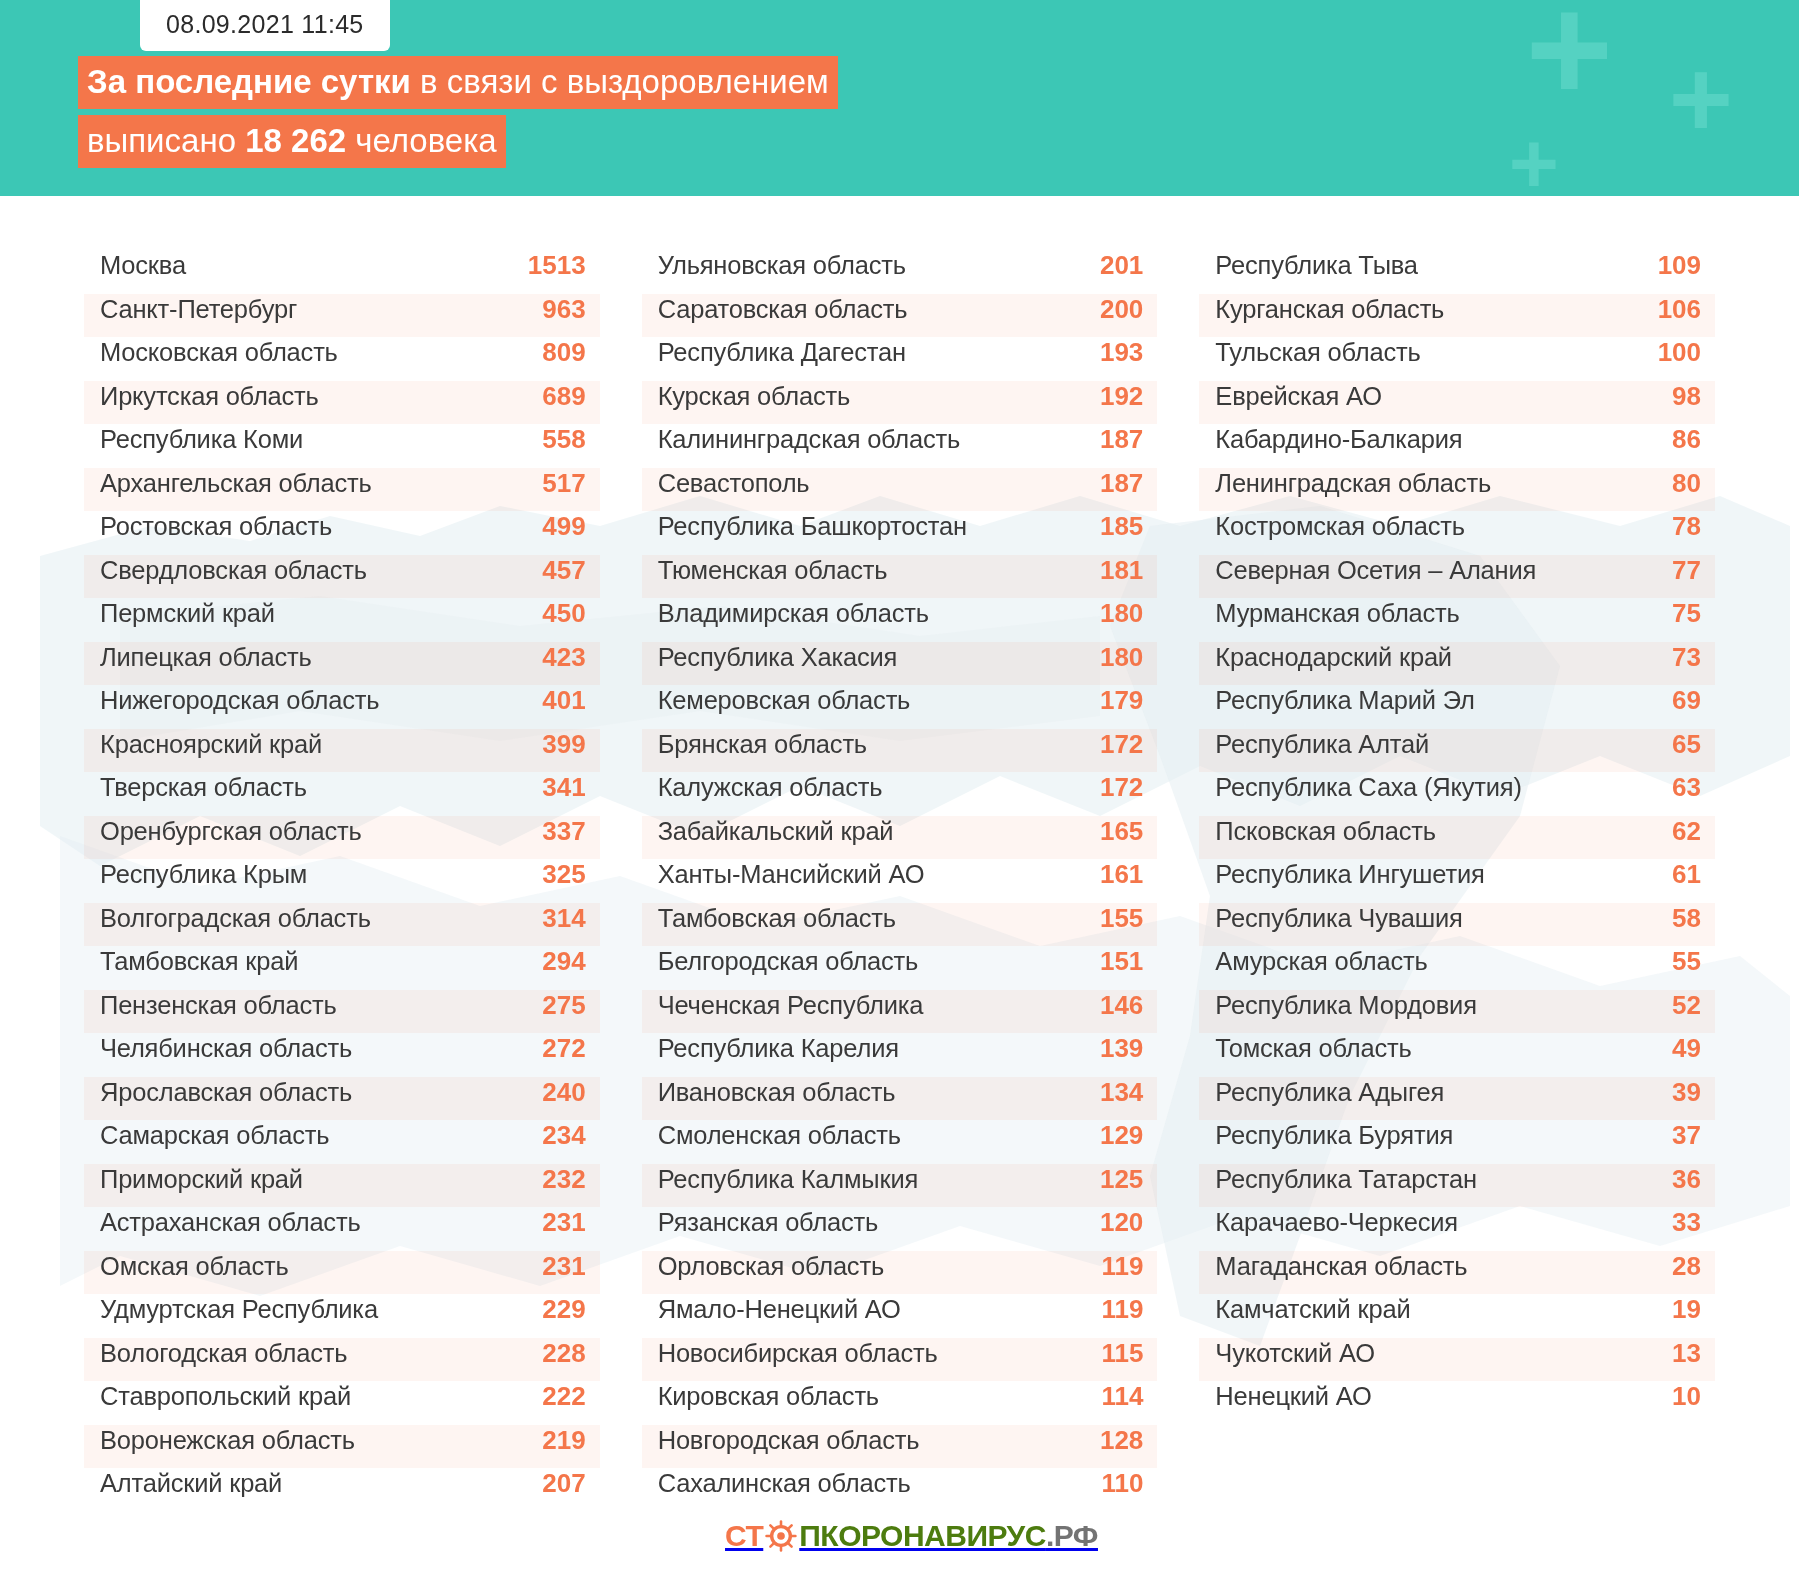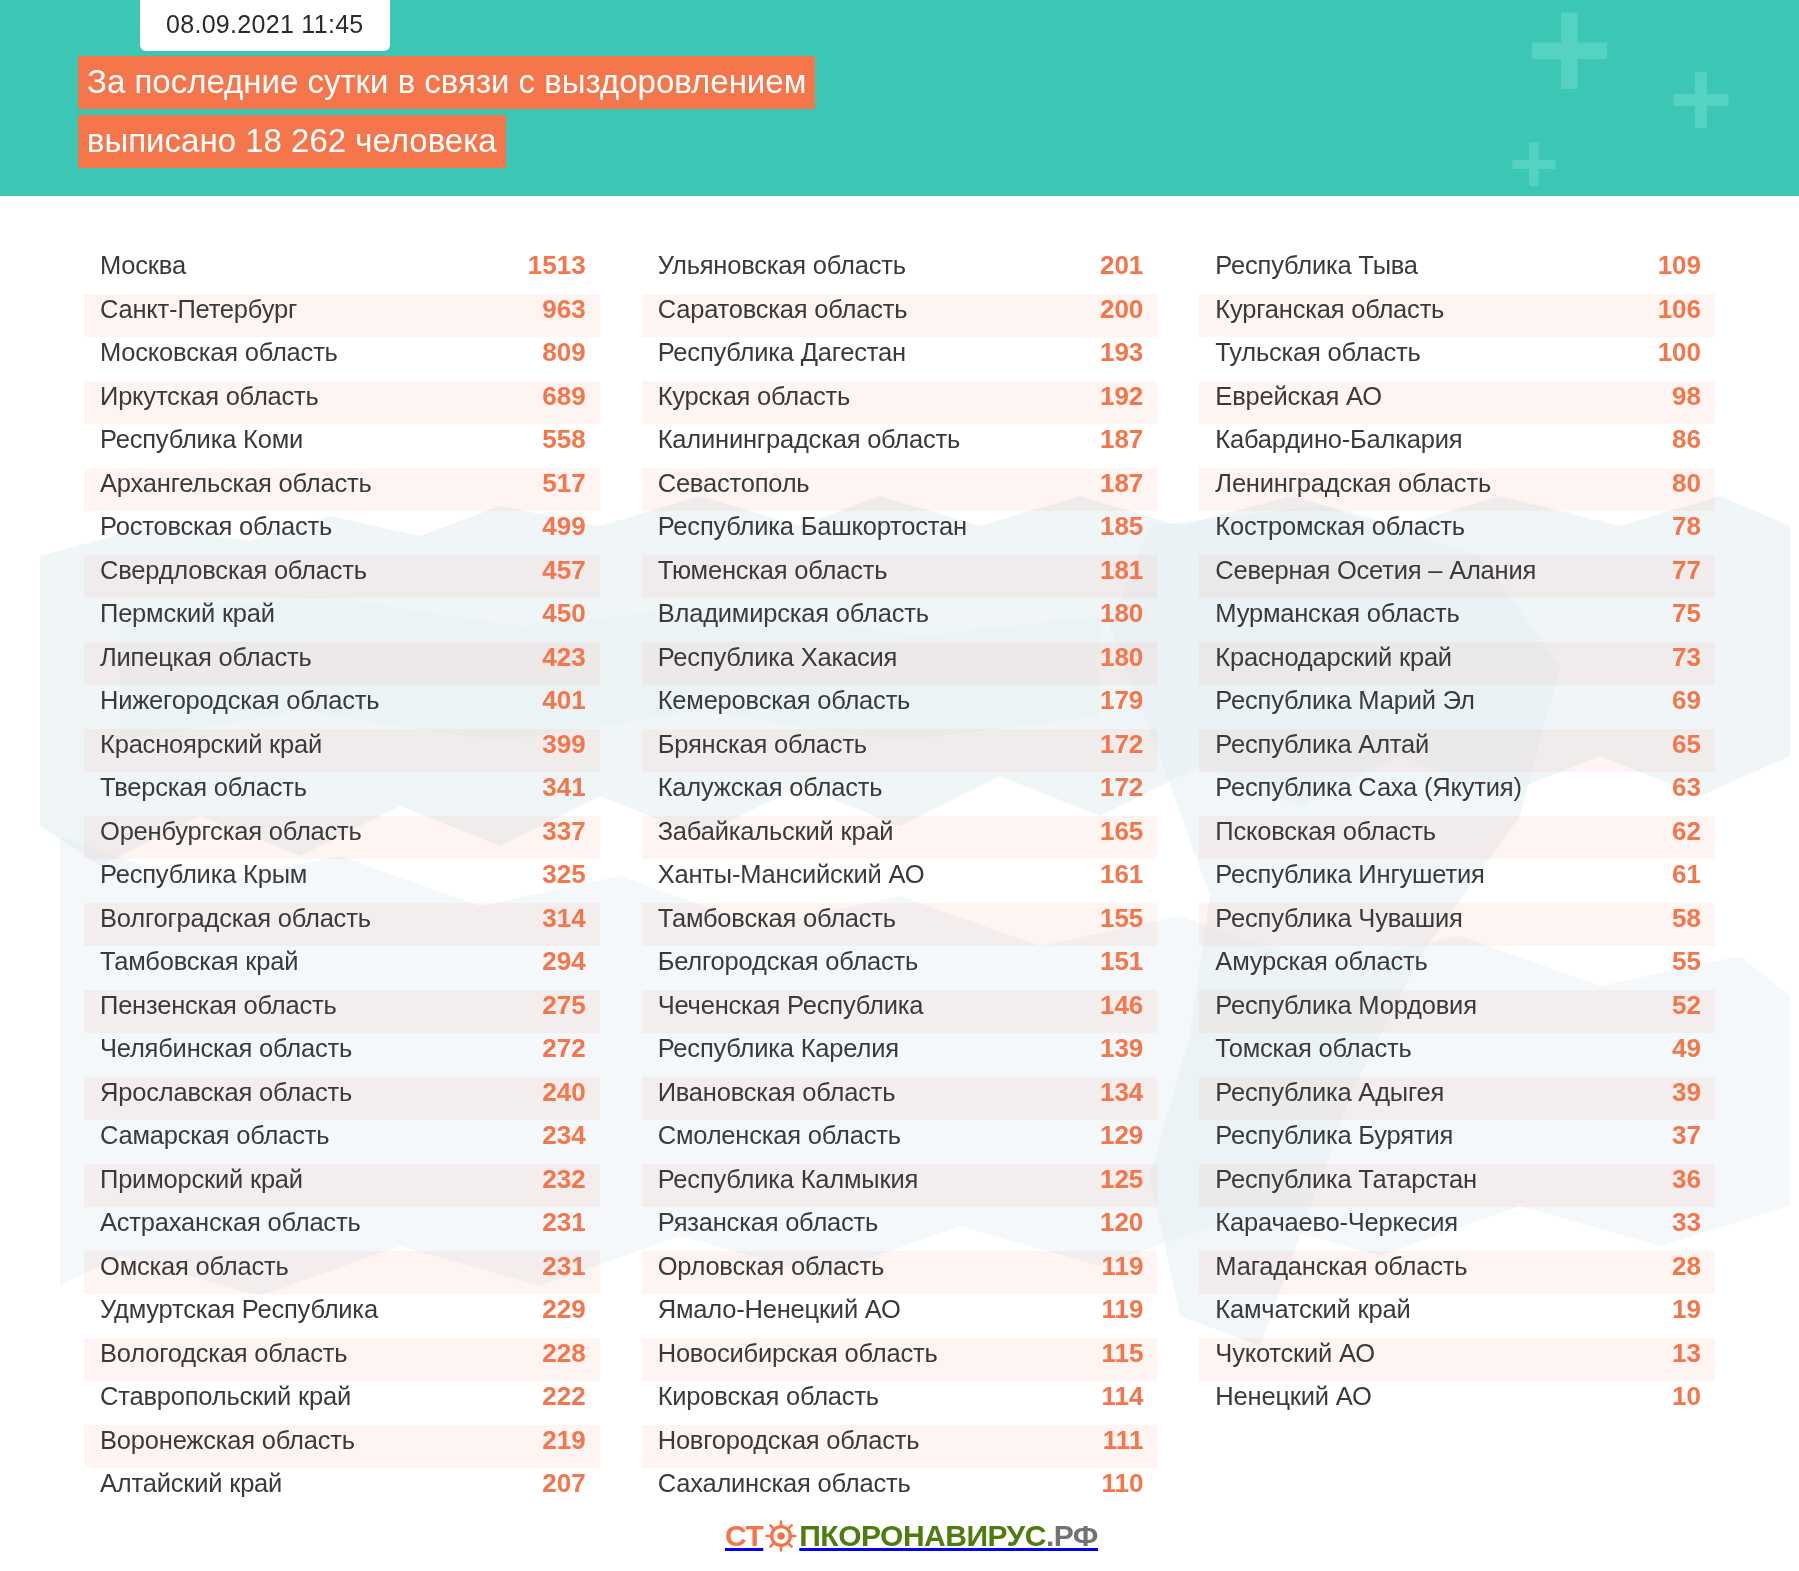--- a/index.html
+++ b/index.html
@@ -59,21 +59,21 @@
   .hl-seg {
     display: inline;
     font-size: 33px;
     color: #ffffff;
     background: #f4764a;
     padding: 7px 9px 9px 9px;
     box-decoration-break: clone;
     -webkit-box-decoration-break: clone;
     line-height: 1.55;
   }
-  .hl-bold { font-weight: normal; }
+  .hl-bold { font-weight: bold; }
 
   
   .map-bg {
     position: absolute;
     left: 0;
     top: 196px;
     width: 1799px;
     height: 1375px;
     overflow: hidden;
     z-index: 0;
@@ -402,21 +402,21 @@
     <div class="row alt">
         <span class="region">Новосибирская область</span>
         <span class="value">115</span>
       </div>
     <div class="row">
         <span class="region">Кировская область</span>
         <span class="value">114</span>
       </div>
     <div class="row alt">
         <span class="region">Новгородская область</span>
-        <span class="value">111</span>
+        <span class="value">128</span>
       </div>
     <div class="row">
         <span class="region">Сахалинская область</span>
         <span class="value">110</span>
       </div>
   </div>
 
   <div class="col">
     <div class="row">
         <span class="region">Республика Тыва</span>

